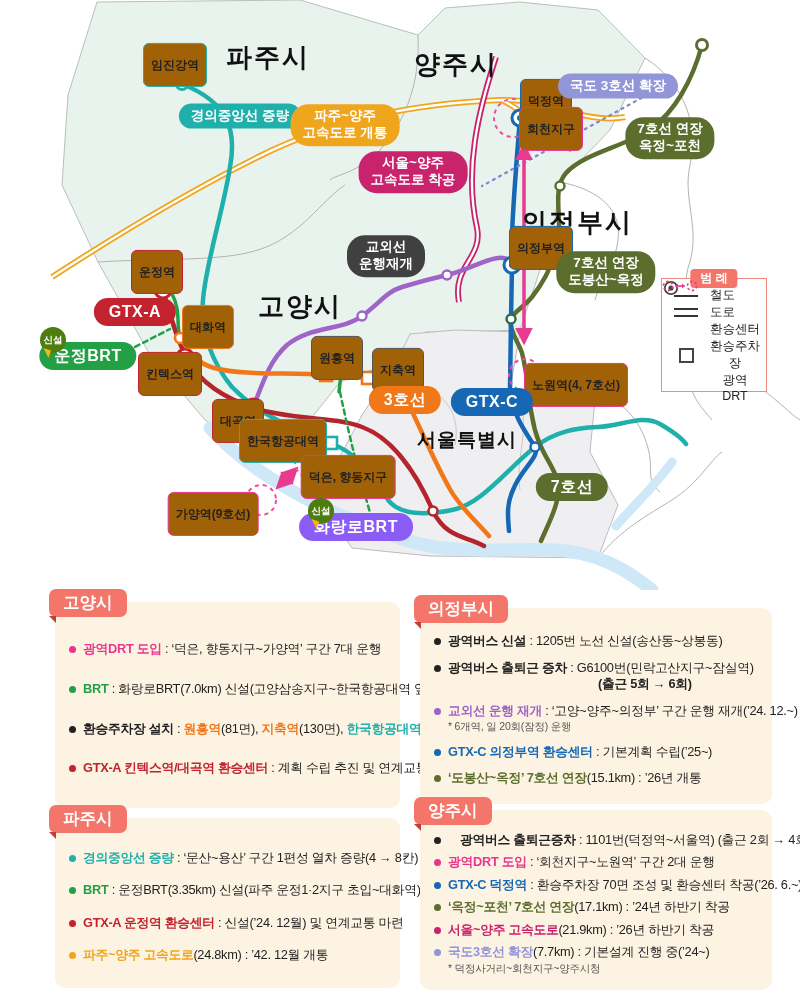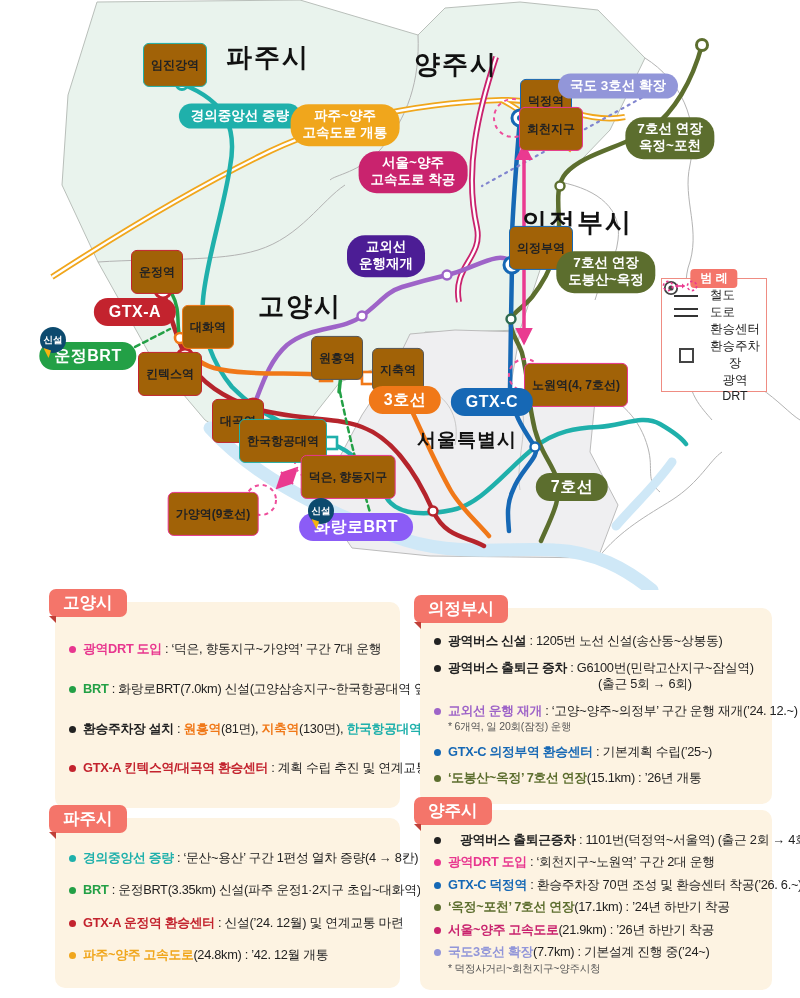--- a/index.html
+++ b/index.html
@@ -12,21 +12,21 @@
     font-size:26px;color:#111;letter-spacing:2px;z-index:2;white-space:nowrap;}
   .region-label.small{font-size:19px;letter-spacing:1px;}
   .station-label{position:absolute;transform:translate(-50%,-50%);background:#a16207;
     border:1.6px solid #888;border-radius:6px;padding:13px 7px;font-size:12px;font-weight:bold;
     color:#222;white-space:nowrap;z-index:5;line-height:1.35;}
   .pill{position:absolute;transform:translate(-50%,-50%);color:#fff;font-weight:bold;
     font-size:13.5px;line-height:1.25;text-align:center;border-radius:18px;padding:4px 12px;
     white-space:pre-line;z-index:6;}
   .pill.big{font-size:16px;padding:4px 15px;letter-spacing:.5px;}
   .badge{position:absolute;transform:translate(-50%,-50%);width:26px;height:26px;border-radius:50%;
-    background:#0c4a6e;color:#fff;font-size:9.5px;font-weight:bold;display:flex;align-items:center;
+    background:#4d7c0f;color:#fff;font-size:9.5px;font-weight:bold;display:flex;align-items:center;
     justify-content:center;z-index:7;}
   .badge::after{content:"";position:absolute;left:2px;bottom:-4px;width:0;height:0;
     border-top:8px solid #f6b40f;border-left:8px solid transparent;transform:rotate(18deg);}
   
   .legend{position:absolute;left:661px;top:278px;width:104px;height:112px;background:#fff;
     border:1.6px solid #ef8c82;z-index:9;}
   .legend-title{position:absolute;left:50%;top:-10px;transform:translateX(-50%);background:#f4756a;
     color:#fff;font-weight:bold;font-size:12px;padding:1px 10px;border-radius:4px;white-space:nowrap;}
   .legend-rows{display:flex;flex-direction:column;justify-content:space-evenly;height:100%;
     padding:8px 6px 2px 8px;box-sizing:border-box;text-align:center;}
@@ -37,21 +37,21 @@
   .panel-tab{position:absolute;top:-13px;left:-6px;background:#f4756a;color:#fff;font-weight:bold;
     font-size:16.5px;padding:3px 14px;border-radius:7px;z-index:2;white-space:nowrap;}
   .panel-tab::before{content:"";position:absolute;left:0;bottom:-6px;width:0;height:0;
     border-top:7px solid #bf4038;border-left:7px solid transparent;}
   .panel-items{display:flex;flex-direction:column;justify-content:space-evenly;height:100%;
     padding:16px 10px 8px 14px;box-sizing:border-box;}
   .item{display:flex;align-items:flex-start;gap:7px;}
   .dot{width:7px;height:7px;border-radius:50%;margin-top:5px;flex:none;background:#333;}
   .txt{font-size:12.8px;color:#222;white-space:nowrap;letter-spacing:-0.3px;line-height:1.3;}
   .txt b{font-weight:bold;}
-  .cont{font-size:12.8px;color:#222;margin-left:150px;letter-spacing:-0.3px;}
+  .cont{font-size:12.8px;color:#222;margin-left:150px;letter-spacing:-0.3px;font-weight:bold;}
   .sub{font-size:10.5px;color:#555;margin-top:1px;letter-spacing:-0.2px;}
 </style>
 </head>
 <body>
 
 <div class="stage">
   <div class="map">
     <svg width="800" height="590" viewBox="0 0 800 590">
       <defs>
         <marker id="ah" viewBox="0 0 10 10" refX="8" refY="5" markerWidth="5" markerHeight="5" orient="auto-start-reverse" markerUnits="strokeWidth">
@@ -160,21 +160,21 @@
         <div class="station-label" style="left: 551px; top: 129px; border-color: rgb(232, 54, 143);">회천지구</div>
         <div class="station-label" style="left: 541px; top: 248px; border-color: rgb(22, 104, 181);">의정부역</div>
         <div class="station-label" style="left: 576px; top: 385px; border-color: rgb(232, 54, 143);">노원역(4, 7호선)</div>
         <div class="station-label" style="left: 348px; top: 477px; border-color: rgb(232, 54, 143);">덕은, 향동지구</div>
         <div class="station-label" style="left: 213px; top: 514px; border-color: rgb(232, 54, 143);">가양역(9호선)</div>
         <div class="pill" style="left: 240px; top: 116px; background: rgb(31, 176, 171);">경의중앙선 증량</div>
         <div class="pill" style="left: 345px; top: 125px; background: rgb(240, 166, 28);">파주~양주
 고속도로 개통</div>
         <div class="pill" style="left: 413px; top: 172px; background: rgb(201, 35, 110);">서울~양주
 고속도로 착공</div>
-        <div class="pill" style="left: 386px; top: 256px; background: #4c1d95;">교외선
+        <div class="pill" style="left: 386px; top: 256px; background: #404040;">교외선
 운행재개</div>
         <div class="pill" style="left: 618px; top: 86px; background: rgb(146, 150, 217);">국도 3호선 확장</div>
         <div class="pill" style="left: 670px; top: 138px; background: rgb(92, 110, 46);">7호선 연장
 옥정~포천</div>
         <div class="pill" style="left: 606px; top: 272px; background: rgb(92, 110, 46);">7호선 연장
 도봉산~옥정</div>
         <div class="pill big" style="left: 135px; top: 312px; background: rgb(195, 35, 46);">GTX-A</div>
         <div class="pill big" style="left: 492px; top: 402px; background: rgb(22, 104, 181);">GTX-C</div>
         <div class="pill big" style="left: 405px; top: 400px; background: rgb(240, 120, 24);">3호선</div>
         <div class="pill big" style="left: 572px; top: 487px; background: rgb(92, 110, 46);">7호선</div>

